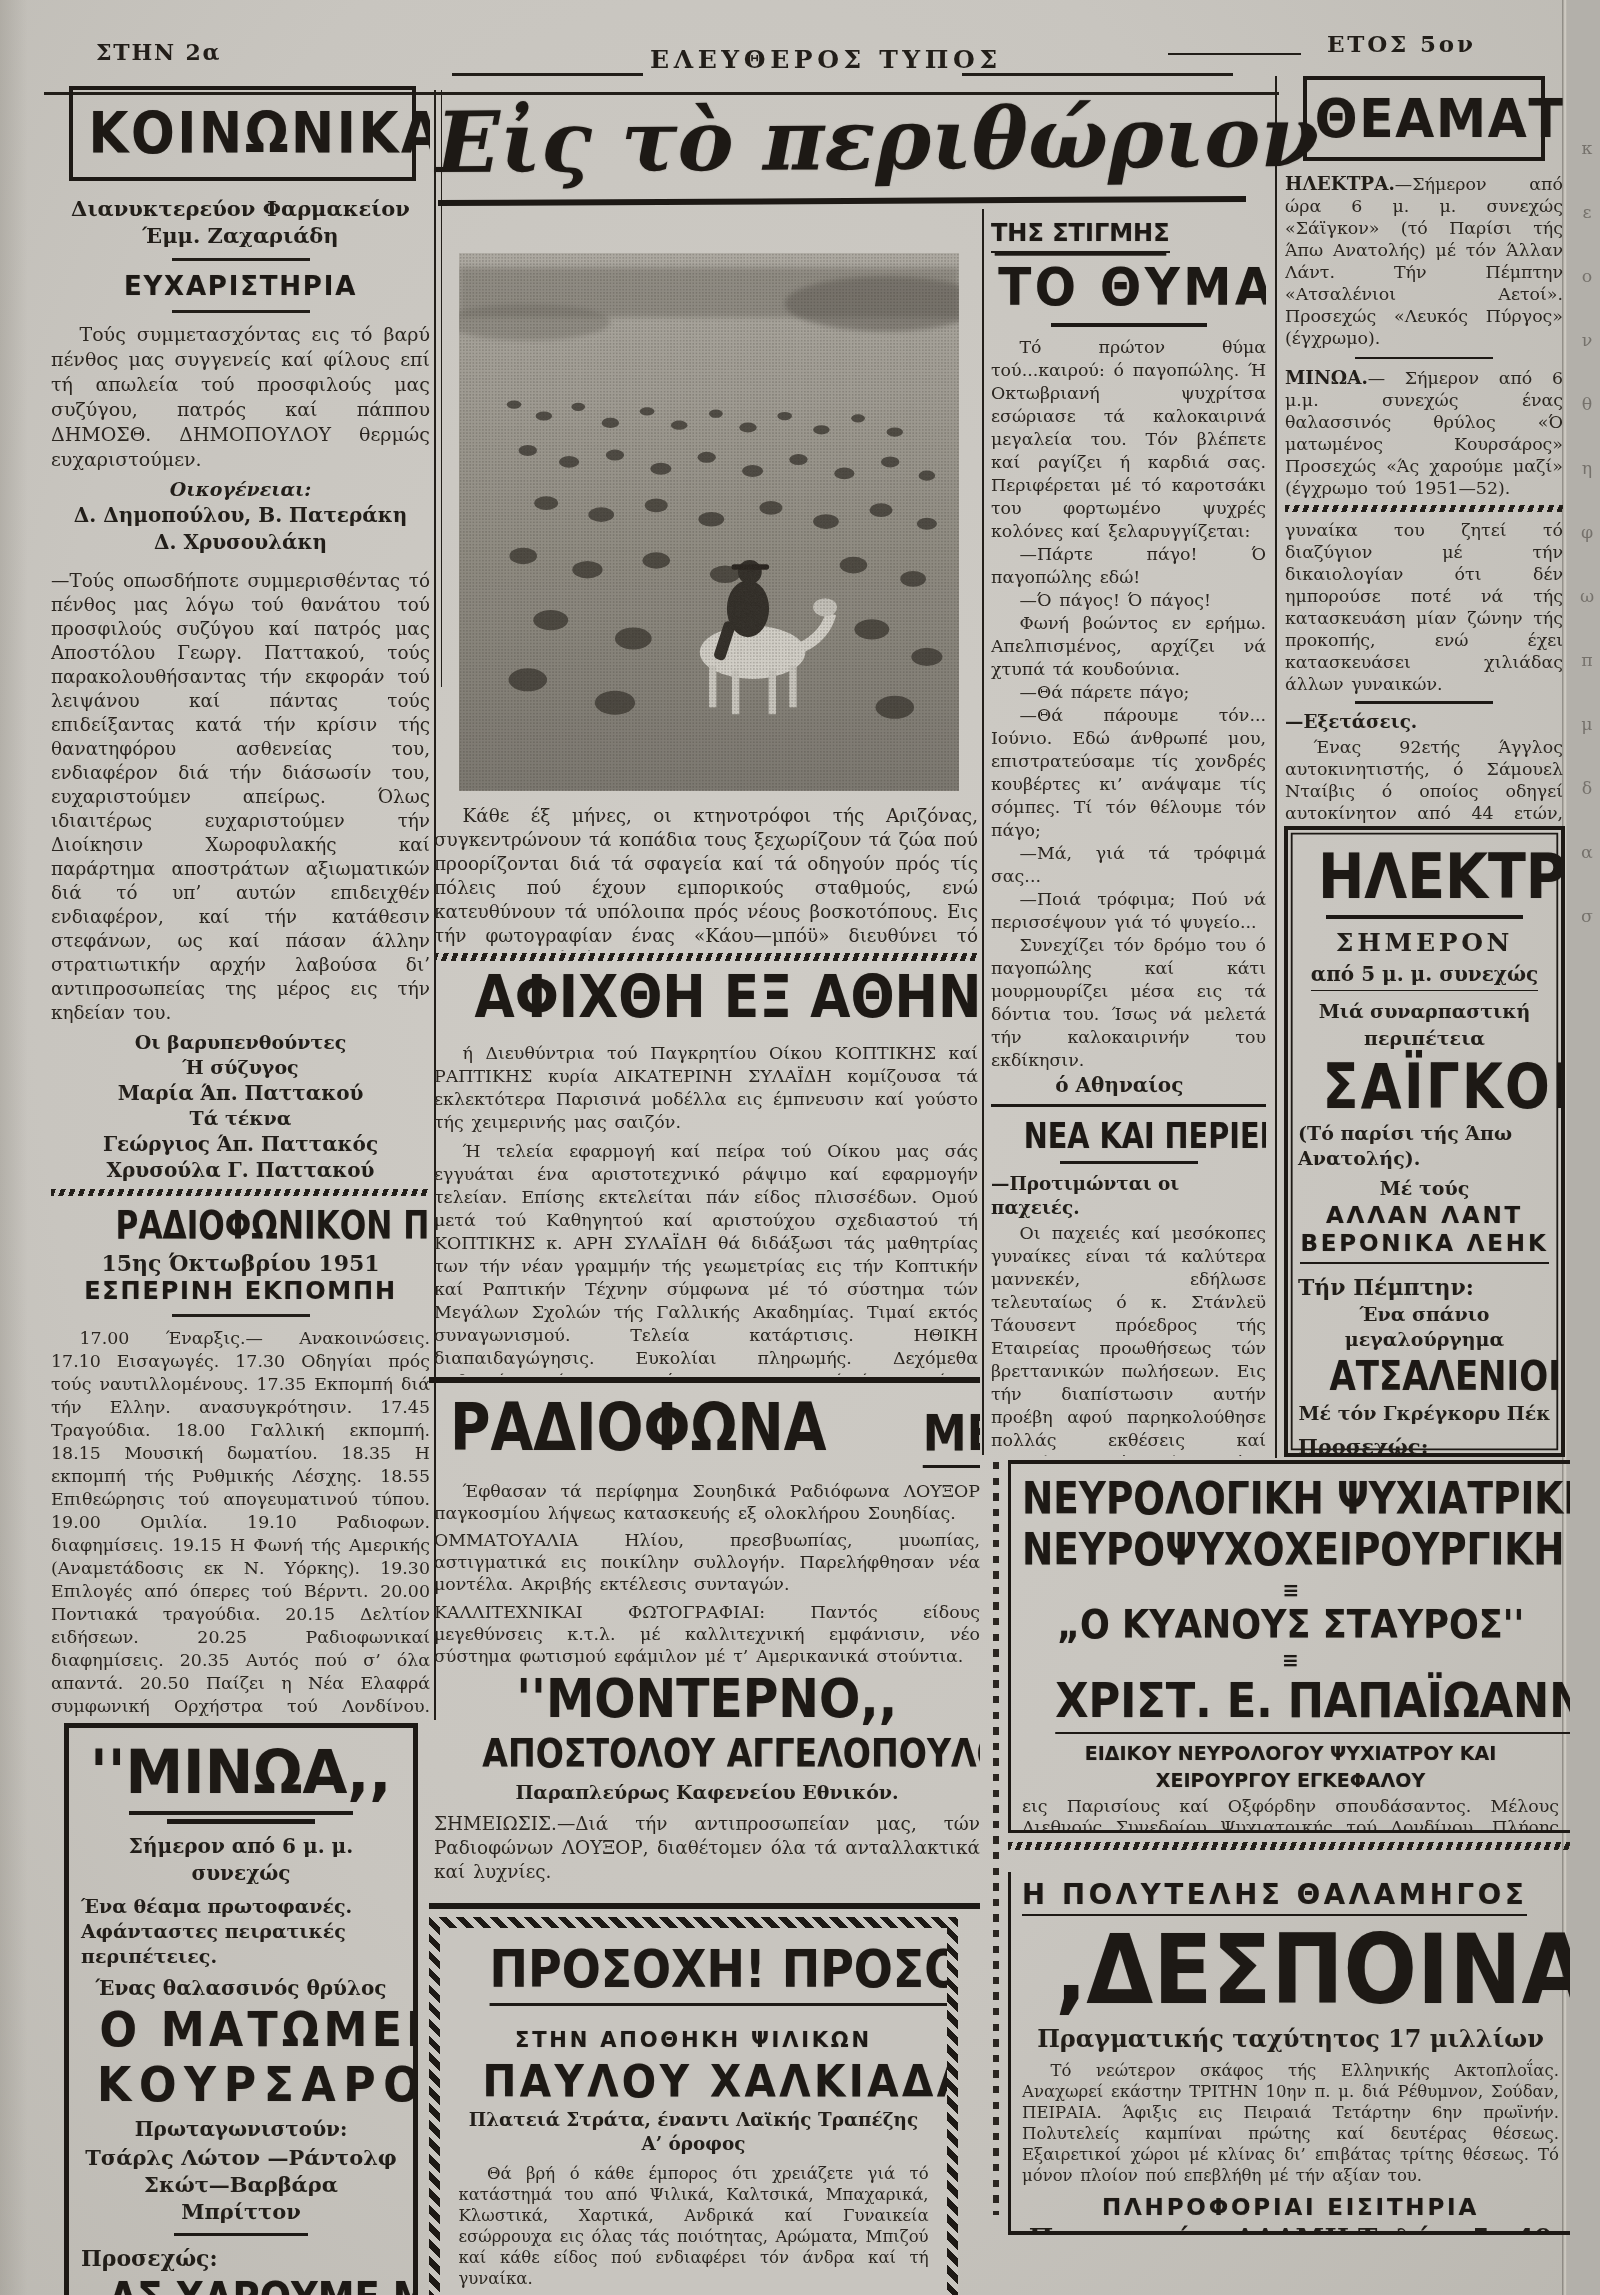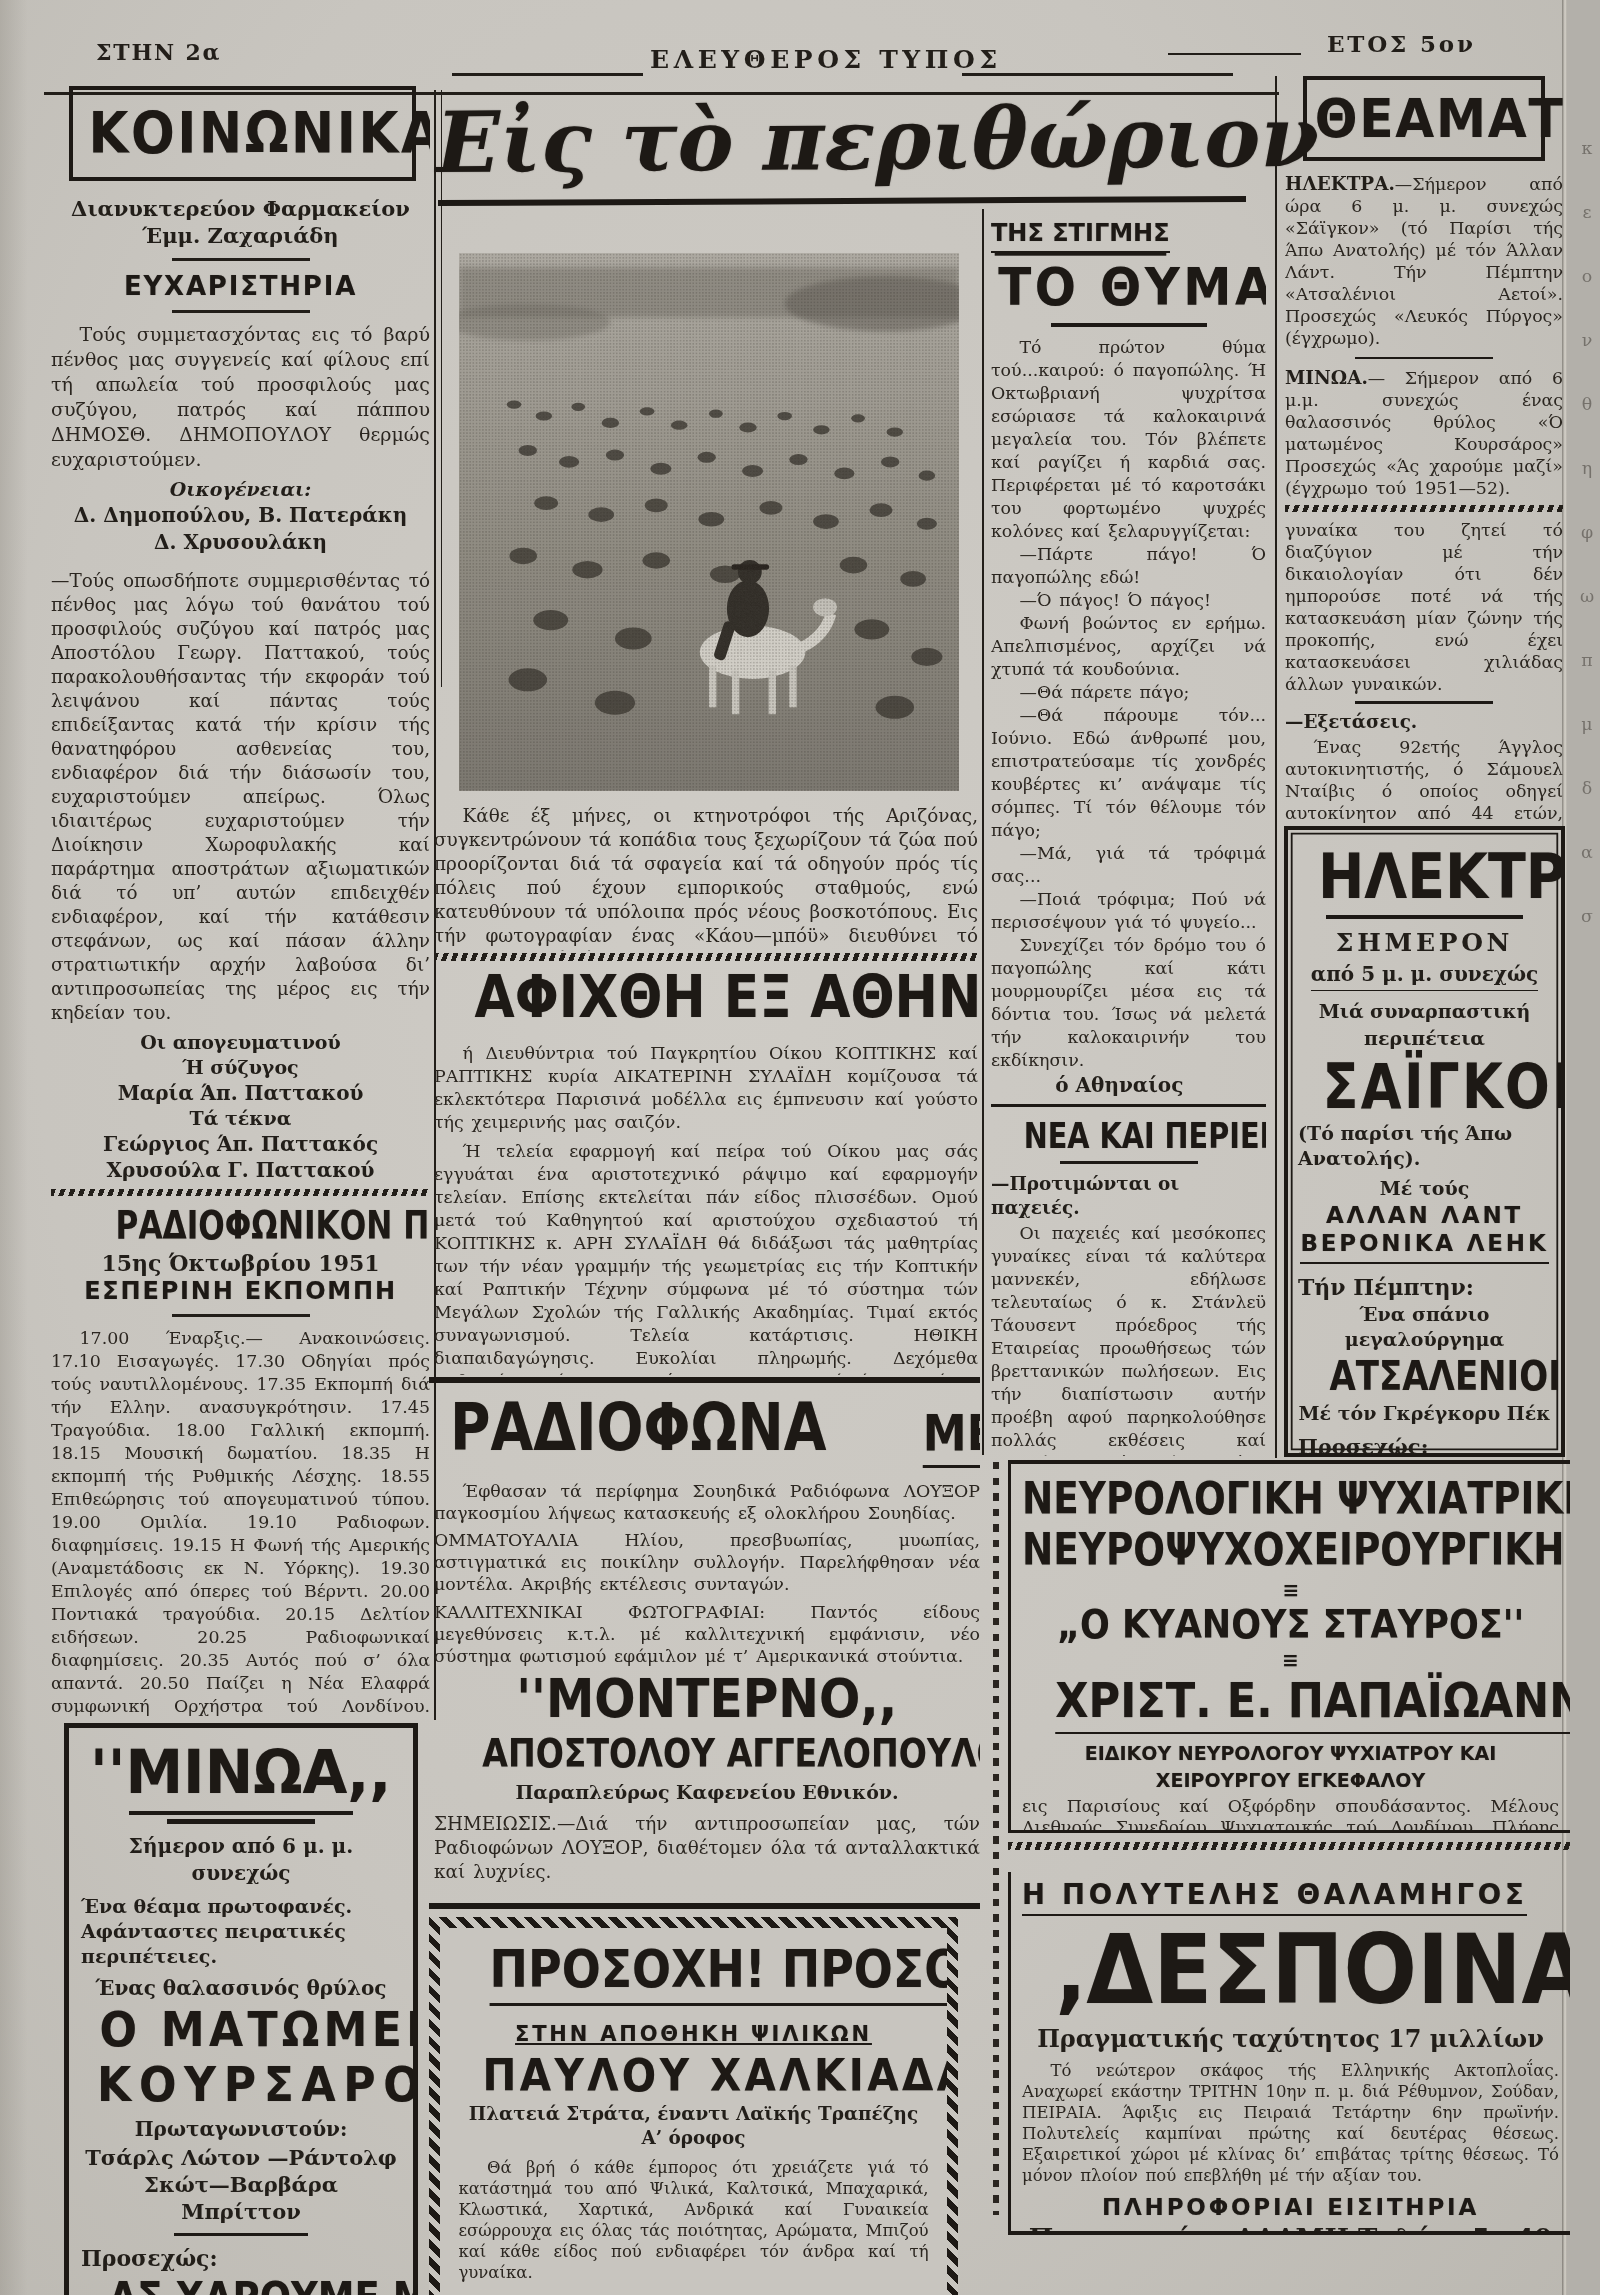--- a/index.html
+++ b/index.html
@@ -161,21 +161,21 @@
     <div class="center"><span class="hs nw" style="font-size:54px;line-height:64px;transform:scaleX(.9);">''ΜΟΝΤΕΡΝΟ,,</span></div>
     <div class="center"><span class="hs nw" style="font-size:39px;line-height:46px;transform:scaleX(.85);">ΑΠΟΣΤΟΛΟΥ ΑΓΓΕΛΟΠΟΥΛΟΥ</span></div>
     <div class="center ser" style="font-size:19px;line-height:25px;margin-top:3.7px;">Παραπλεύρως Καφενείου Εθνικόν.</div>
     <p class="bt" style="font-size:18.4px;line-height:24px;margin:6.4px 0 0;">ΣΗΜΕΙΩΣΙΣ.—Διά τήν αντιπροσωπείαν μας, τών Ραδιοφώνων ΛΟΥΞΟΡ, διαθέτομεν όλα τά ανταλλακτικά καί λυχνίες.</p>
   </div>
   <div class="abs rule-thick" style="left:429px;top:1903px;width:551px;"></div>
 
   <div class="abs zigzag" style="left:429px;top:1917px;width:529px;height:415px;box-sizing:border-box;">
     <div class="zigzag-in">
       <div class="center"><span class="hs nw u" style="font-size:51px;line-height:60px;transform:scaleX(.9);">ΠΡΟΣΟΧΗ! ΠΡΟΣΟΧΗ!</span></div>
-      <div class="center hs" style="font-size:21px;line-height:29px;margin-top:14px;letter-spacing:2.8px;text-decoration:underline;">ΣΤΗΝ ΑΠΟΘΗΚΗ ΨΙΛΙΚΩΝ</div>
+      <div class="center hs" style="font-size:21px;line-height:29px;margin-top:20px;letter-spacing:2.8px;">ΣΤΗΝ ΑΠΟΘΗΚΗ ΨΙΛΙΚΩΝ</div>
       <div class="center"><span class="hs nw" style="font-size:44px;line-height:53px;transform:scaleX(.92);letter-spacing:3.7px;">ΠΑΥΛΟΥ ΧΑΛΚΙΑΔΑΚΗ</span></div>
       <div class="center ser" style="font-size:18.4px;line-height:24px;">Πλατειά Στράτα, έναντι Λαϊκής Τραπέζης Α’ όροφος</div>
       <p class="bt ind" style="font-size:16.5px;line-height:21px;margin:7.3px 0 0;">Θά βρή ό κάθε έμπορος ότι χρειάζετε γιά τό κατάστημά του από Ψιλικά, Καλτσικά, Μπαχαρικά, Κλωστικά, Χαρτικά, Ανδρικά καί Γυναικεία εσώρρουχα εις όλας τάς ποιότητας, Αρώματα, Μπιζού καί κάθε είδος πού ενδιαφέρει τόν άνδρα καί τή γυναίκα.</p>
       <div style="margin-top:6.4px;"><span class="hs nw" style="font-size:38px;transform:scaleX(.9);transform-origin:left;">ΜΕ ΤΙΜΑΣ ΑΣΥΝΑΓΩΝΙΣΤΟΥΣ</span></div>
 
     </div>
   </div>
 
   <div class="abs col" style="left:51px;top:84px;width:379px;height:1637px;">
     <div class="boxed center" style="margin:1.8px 13.8px 13.8px 18.4px;padding:11px 0;">
@@ -184,21 +184,21 @@
     <div class="center ser" style="font-size:21px;line-height:27px;">Διανυκτερεύον Φαρμακείον</div>
     <div class="center ser" style="font-size:21px;line-height:27.5px;">Έμμ. Ζαχαριάδη</div>
     <div class="rule-short"></div>
     <div class="center"><span class="hs" style="font-size:26px;letter-spacing:1.8px;">ΕΥΧΑΡΙΣΤΗΡΙΑ</span></div>
     <div class="rule-short"></div>
     <p class="bt ind" style="font-size:19px;line-height:25px;margin:2.8px 0 0;">Τούς συμμετασχόντας εις τό βαρύ πένθος μας συγγενείς καί φίλους επί τή απωλεία τού προσφιλούς μας συζύγου, πατρός καί πάππου ΔΗΜΟΣΘ. ΔΗΜΟΠΟΥΛΟΥ θερμώς ευχαριστούμεν.</p>
     <div class="center ser" style="font-size:19px;line-height:26px;margin-top:3.7px;font-style:italic;">Οικογένειαι:</div>
     <div class="center ser" style="font-size:20px;line-height:27px;">Δ. Δημοπούλου, Β. Πατεράκη</div>
     <div class="center ser" style="font-size:20px;line-height:27px;">Δ. Χρυσουλάκη</div>
     <p class="bt" style="font-size:18.4px;line-height:24px;margin:13px 0 0;">—Τούς οπωσδήποτε συμμερισθέντας τό πένθος μας λόγω τού θανάτου τού προσφιλούς συζύγου καί πατρός μας Αποστόλου Γεωργ. Παττακού, τούς παρακολουθήσαντας τήν εκφοράν τού λειψάνου καί πάντας τούς επιδείξαντας κατά τήν κρίσιν τής θανατηφόρου ασθενείας του, ενδιαφέρον διά τήν διάσωσίν του, ευχαριστούμεν απείρως. Όλως ιδιαιτέρως ευχαριστούμεν τήν Διοίκησιν Χωροφυλακής καί παράρτημα αποστράτων αξιωματικών διά τό υπ’ αυτών επιδειχθέν ενδιαφέρον, καί τήν κατάθεσιν στεφάνων, ως καί πάσαν άλλην στρατιωτικήν αρχήν λαβούσα δι’ αντιπροσωπείας της μέρος εις τήν κηδείαν του.</p>
-    <div class="center ser" style="font-size:19px;line-height:25px;margin-top:4.6px;">Οι απογευματινού</div>
+    <div class="center ser" style="font-size:19px;line-height:25px;margin-top:4.6px;">Οι βαρυπενθούντες</div>
     <div class="center ser" style="font-size:19px;line-height:25px;">Ή σύζυγος</div>
     <div class="center ser" style="font-size:20px;line-height:26px;">Μαρία Άπ. Παττακού</div>
     <div class="center ser" style="font-size:19px;line-height:25px;">Τά τέκνα</div>
     <div class="center ser" style="font-size:20px;line-height:26px;">Γεώργιος Άπ. Παττακός</div>
     <div class="center ser" style="font-size:20px;line-height:26px;">Χρυσούλα Γ. Παττακού</div>
     <div class="wavy"></div>
     <div class="center"><span class="hs nw" style="font-size:39px;line-height:46px;transform:scaleX(.8);">ΡΑΔΙΟΦΩΝΙΚΟΝ ΠΡΟΓΡΑΜΜΑ</span></div>
     <div class="center ser" style="font-size:22px;line-height:28.5px;">15ης Όκτωβρίου 1951</div>
     <div class="center"><span class="hs" style="font-size:24px;letter-spacing:1.8px;">ΕΣΠΕΡΙΝΗ ΕΚΠΟΜΠΗ</span></div>
     <div class="rule-short"></div>

